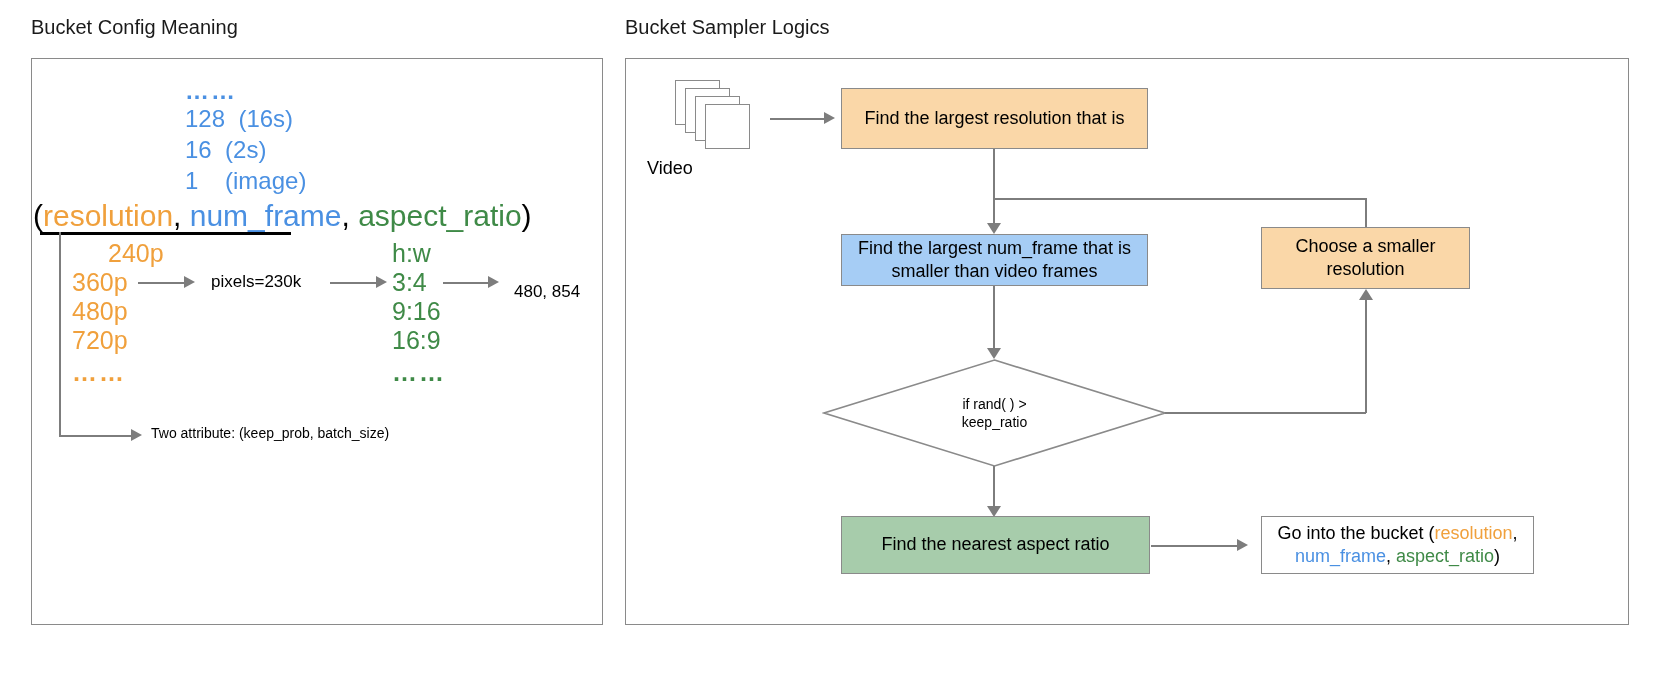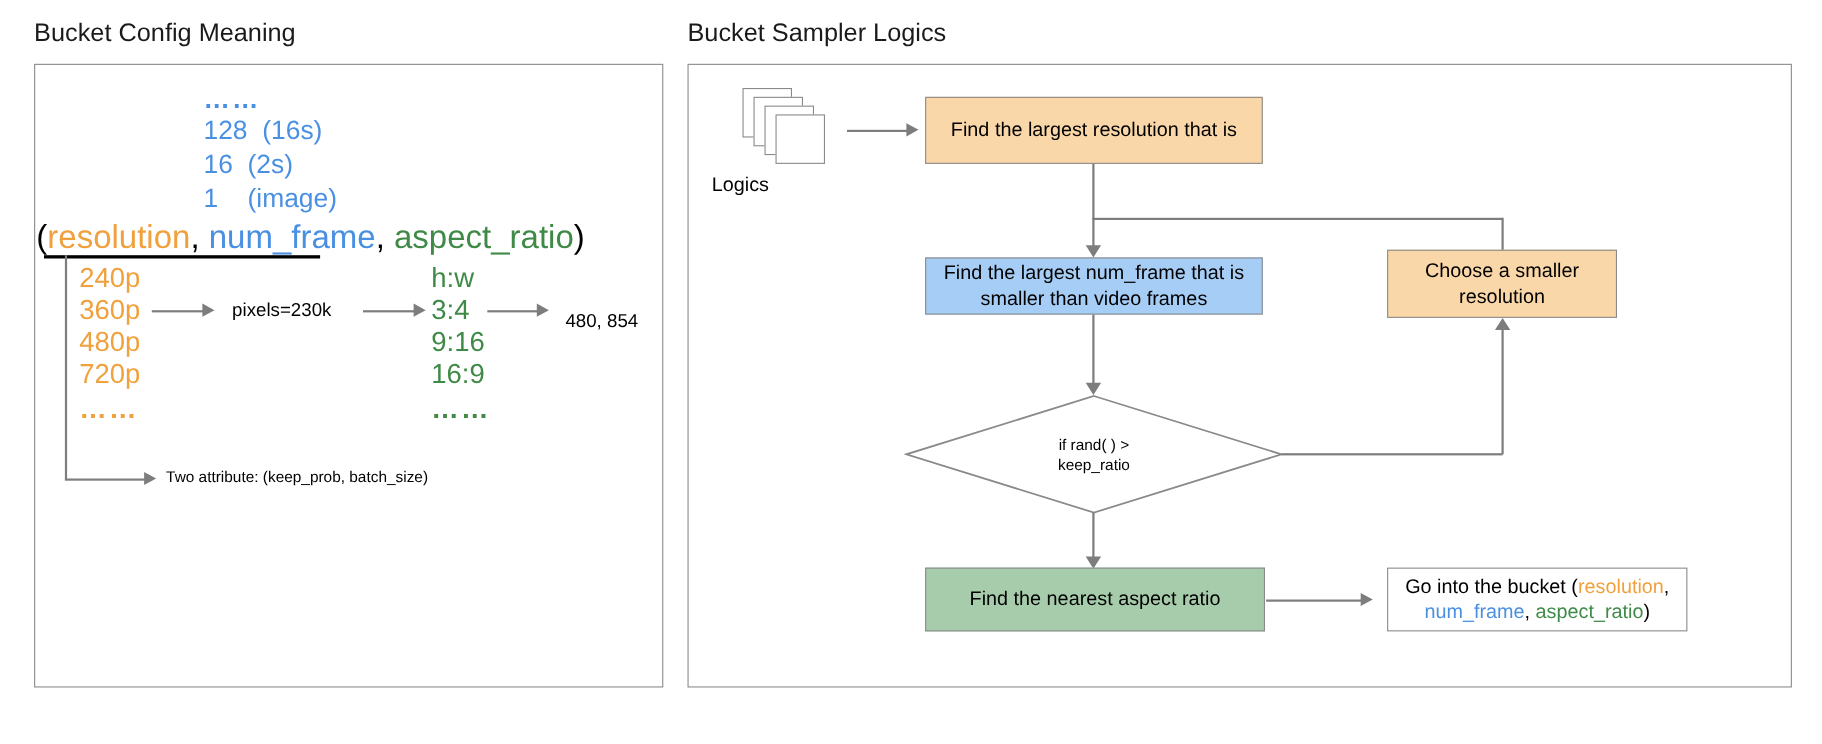--- a/index.html
+++ b/index.html
@@ -3,21 +3,21 @@
 <meta charset="utf-8">
 <style>
   html,body{margin:0;padding:0;background:#ffffff;}
   body{
     width:1656px;height:676px;position:relative;overflow:hidden;
     font-family:"Liberation Sans","DejaVu Sans",sans-serif;
     color:#000;
     -webkit-font-smoothing:antialiased;
   }
   .panel-title{
-    position:absolute;font-size:23px;color:#1a1a1a;white-space:nowrap;letter-spacing:0px;
+    position:absolute;font-size:20px;color:#1a1a1a;white-space:nowrap;letter-spacing:0px;
   }
   .panel{
     position:absolute;border:1.5px solid #8a8a8a;background:#fff;box-sizing:border-box;
   }
   .orange{color:#f0a03c;}
   .blue{color:#4a90e2;}
   .green{color:#3f8a47;}
   .black{color:#000;}
   .dots{letter-spacing:2px;font-weight:700;}
 
@@ -67,21 +67,21 @@
 <div class="panel" style="left:31px;top:58px;width:572px;height:567px;"></div>
 
 <div class="frames-col dots" style="top:77px;">……</div>
 <div class="frames-col" style="top:105px;"><span>128</span>&nbsp;&nbsp;<span>(16s)</span></div>
 <div class="frames-col" style="top:136px;"><span>16</span>&nbsp;&nbsp;<span>(2s)</span></div>
 <div class="frames-col" style="top:167px;"><span>1</span>&nbsp;&nbsp;&nbsp;&nbsp;<span>(image)</span></div>
 
 <div class="tuple-line"><span class="black">(</span><span class="orange">resolution</span><span class="black">, </span><span class="blue">num_frame</span><span class="black">, </span><span class="green">aspect_ratio</span><span class="black">)</span></div>
 <div class="tuple-underline"></div>
 
-<div class="res-col" style="top:239px;">240p</div>
+<div class="res-col" style="top:239px;margin-left:36px;">240p</div>
 <div class="res-col" style="top:268px;">360p</div>
 <div class="res-col" style="top:297px;">480p</div>
 <div class="res-col" style="top:326px;">720p</div>
 <div class="res-col dots" style="top:358px;">……</div>
 
 <div class="ar-col" style="top:239px;">h:w</div>
 <div class="ar-col" style="top:268px;">3:4</div>
 <div class="ar-col" style="top:297px;">9:16</div>
 <div class="ar-col" style="top:326px;">16:9</div>
 <div class="ar-col dots" style="top:358px;">……</div>
@@ -104,21 +104,21 @@
 
 <div class="panel-title" style="left:625px;top:16px;">Bucket Sampler Logics</div>
 <div class="panel" style="left:625px;top:58px;width:1004px;height:567px;"></div>
 
 <div class="vidicon" style="left:675px;top:80px;width:100px;height:80px;">
   <div class="sq" style="left:0px;top:0px;"></div>
   <div class="sq" style="left:10px;top:8px;"></div>
   <div class="sq" style="left:20px;top:16px;"></div>
   <div class="sq" style="left:30px;top:24px;"></div>
 </div>
-<div class="vidlabel" style="left:647px;top:158px;">Logics</div>
+<div class="vidlabel" style="left:647px;top:158px;">Video</div>
 
 <div class="hline" style="left:770px;top:118px;width:56px;"></div>
 <div class="arrow-r" style="left:824px;top:112px;"></div>
 
 <div class="node n-orange" style="left:841px;top:88px;width:307px;height:61px;">
   <div>
     <span class="nobr">Find the largest resolution that is</span><br>
   </div>
 </div>
 

